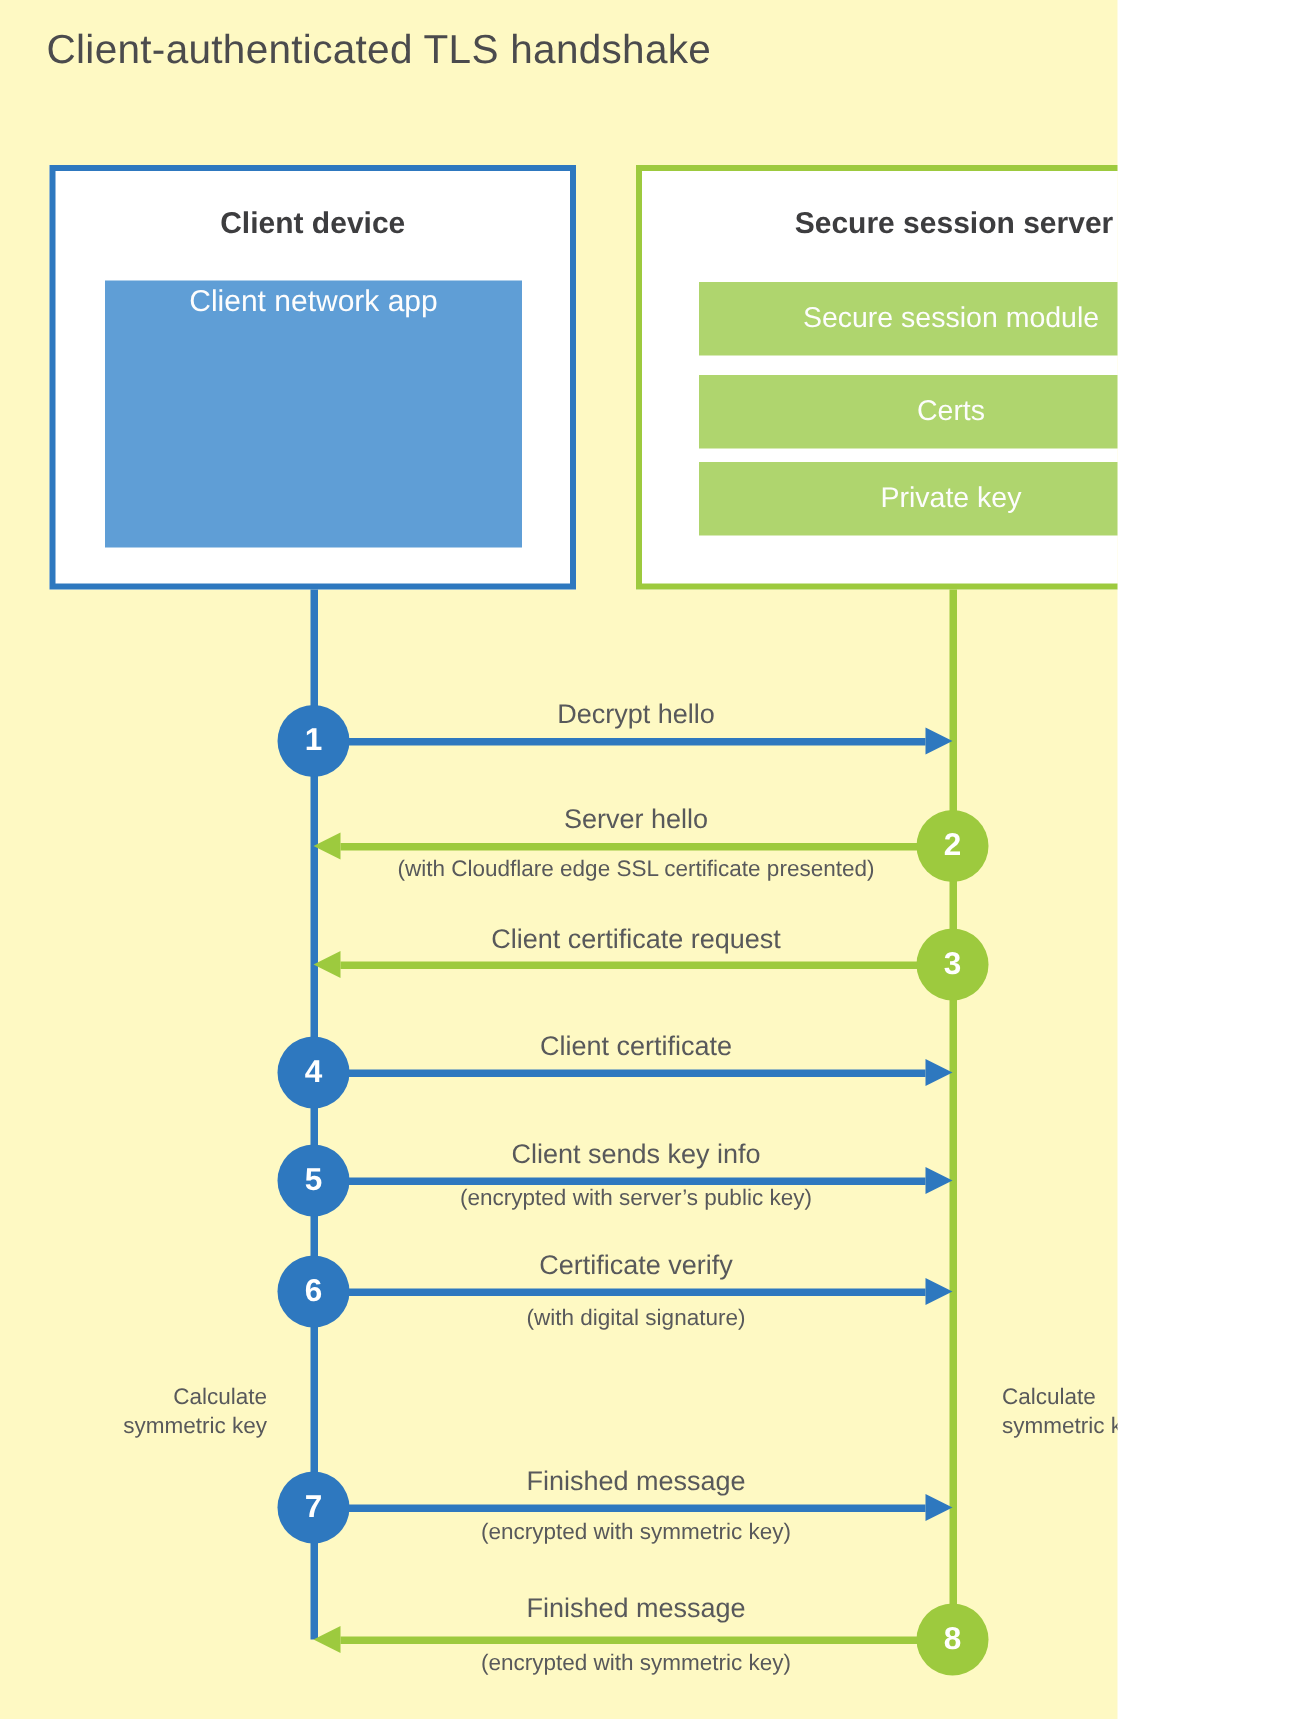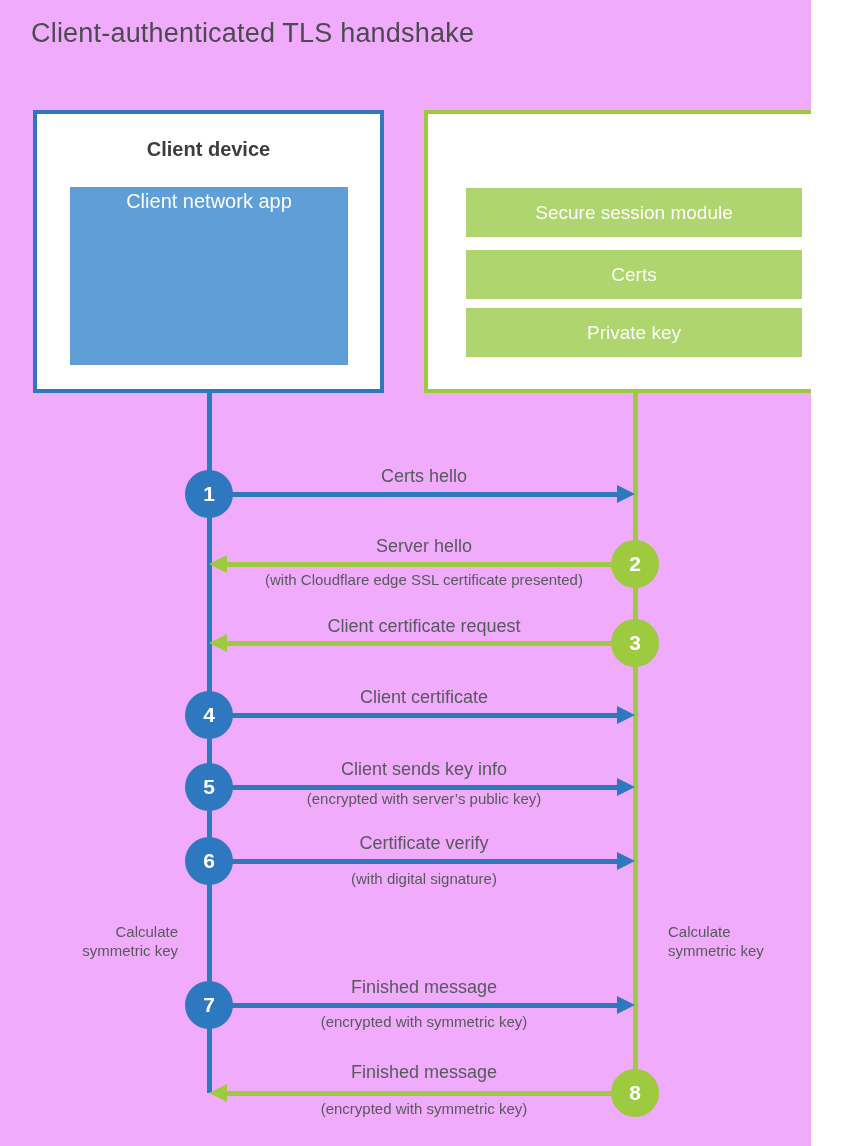--- a/index.html
+++ b/index.html
@@ -6,21 +6,21 @@
     --blue:#2e78bf;
     --blue-fill:#5f9ed6;
     --green:#9dca3e;
     --green-fill:#afd56e;
     --text-dark:#3d3d3f;
     --text-gray:#58595b;
     --title-gray:#4b4b4d;
   }
   html,body{margin:0;padding:0;background:#ffffff;}
   .canvas{
-    position:relative;width:811px;height:1146px;background:#f0abfc;
+    position:relative;width:745px;height:1146px;background:#fef9c3;
     font-family:"Liberation Sans",sans-serif;overflow:hidden;
   }
   .page-title{
     position:absolute;left:31px;top:18px;margin:0;
     font-size:27px;font-weight:300;letter-spacing:.2px;color:var(--title-gray);
   }
   
   .actor-box{position:absolute;top:110px;height:275px;background:#fff;border:4px solid;}
   .actor-box.client{left:33px;width:343px;border-color:var(--blue);}
   .actor-box.server{left:424px;width:416px;border-color:var(--green);}
@@ -83,36 +83,37 @@
   <h1 class="page-title">Client-authenticated TLS handshake</h1>
 
   <div class="actor-box client">
     <div class="actor-title">Client device</div>
     <div class="client-module">
       <span>Client network app</span>
     </div>
   </div>
 
   <div class="actor-box server">
+    <div class="actor-title">Secure session server</div>
     <div class="server-bar bar-0">
       <span>Secure session module</span>
     </div>
     <div class="server-bar bar-1">
       <span>Certs</span>
     </div>
     <div class="server-bar bar-2">
       <span>Private key</span>
     </div>
   </div>
 
   <div class="vline blue"></div>
   <div class="vline green"></div>
 
   <div>
-    <div class="lbl" style="top:466px">Certs hello</div>
+    <div class="lbl" style="top:466px">Decrypt hello</div>
     <div class="hline blue" style="top:492px"></div>
     <div class="head right" style="top:485px"></div>
     <div class="circle blue" style="top:470px">1</div>
   </div>
 
   <div>
     <div class="lbl" style="top:536px">Server hello</div>
     <div class="hline green" style="top:562px"></div>
     <div class="head left" style="top:555px"></div>
     <div class="sub" style="top:571px">(with Cloudflare edge SSL certificate presented)</div>

